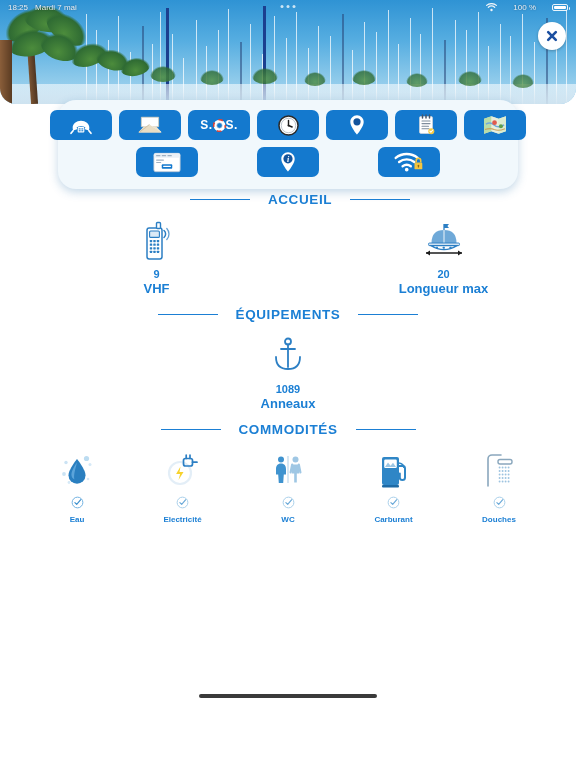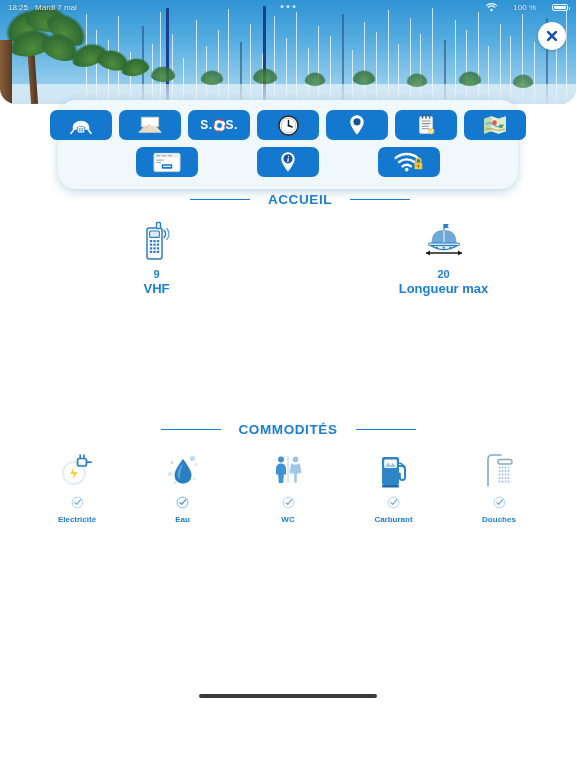--- a/index.html
+++ b/index.html
@@ -546,50 +546,55 @@
             <path d="M5 32 l4 -2.6 v5.2 z" fill="#1c1c1c"></path>
             <path d="M41 32 l-4 -2.6 v5.2 z" fill="#1c1c1c"></path>
           </svg>
         </div>
         <div class="val">20</div>
         <div class="lbl">Longueur max</div>
       </div>
     </div>
   </div>
 
+  <div class="sec-equip">
+    <div class="section-head">
+      <div class="sh-gapL"></div>
+      <div class="sh-line"></div>
+      <div class="sh-title">ÉQUIPEMENTS</div>
+      <div class="sh-line"></div>
+      <div class="sh-gapR"></div>
+    </div>
+
+    <div class="stat-row">
+      <div class="stat">
+        <div class="glyph">
+          <svg width="34" height="40" viewBox="0 0 34 40">
+            <circle cx="17" cy="5.5" r="3" fill="none" stroke="#2c7fc4" stroke-width="1.8"></circle>
+            <path d="M17 8.5 V31" stroke="#2c7fc4" stroke-width="1.8" stroke-linecap="round"></path>
+            <path d="M10 13 H24" stroke="#2c7fc4" stroke-width="1.8" stroke-linecap="round"></path>
+            <path d="M5 21 q0 12 12 12 q12 0 12 -12" stroke="#2c7fc4" stroke-width="1.8" fill="none" stroke-linecap="round"></path>
+          </svg>
+        </div>
+        <div class="val">1089</div>
+        <div class="lbl">Anneaux</div>
+      </div>
+    </div>
+  </div>
 
   <div class="sec-commod">
     <div class="section-head">
       <div class="sh-gapL"></div>
       <div class="sh-line"></div>
       <div class="sh-title">COMMODITÉS</div>
       <div class="sh-line"></div>
       <div class="sh-gapR"></div>
     </div>
 
     <div class="commod-row">
-
-      <div class="commod">
-        <div class="glyph">
-          <svg width="38" height="38" viewBox="0 0 38 38">
-            <circle cx="16" cy="21" r="11" fill="none" stroke="#e3eef7" stroke-width="2.2"></circle>
-            <path d="M16.5 14.5 l-4.4 7.6 h4 l-1.6 6 l5 -8 h-4 z" fill="#f7d22d"></path>
-            <rect x="19.5" y="6.5" width="9" height="7.5" rx="2" fill="none" stroke="#2c7fc4" stroke-width="1.7"></rect>
-            <path d="M22.2 3.2 V6.5 M26 3.2 V6.5" stroke="#2c7fc4" stroke-width="1.7" stroke-linecap="round"></path>
-            <path d="M28.5 10.2 H33" stroke="#2c7fc4" stroke-width="1.7" stroke-linecap="round"></path>
-          </svg>
-        </div>
-        <div class="check">
-          <svg width="13" height="13" viewBox="0 0 16 16">
-            <circle cx="8" cy="8" r="6.6" fill="none" stroke="#a8cfe9" stroke-width="1.2"></circle>
-            <path d="M4.8 8.2 L7 10.4 L12 4.6" stroke="#6aa9d8" stroke-width="1.4" fill="none" stroke-linecap="round" stroke-linejoin="round"></path>
-          </svg>
-        </div>
-        <div class="lbl">Electricité</div>
-      </div>
 
       <div class="commod">
         <div class="glyph">
           <svg width="36" height="38" viewBox="0 0 36 38">
             <path d="M18 7 C18 7 9.5 17.5 9.5 23.2 A8.5 8.5 0 0 0 26.5 23.2 C26.5 17.5 18 7 18 7 Z" fill="#2a7fc0"></path>
             <path d="M18 10.5 C18 10.5 12.4 18 12.4 22.6 a5.6 5.6 0 0 0 3 5 c-1 -4.6 1 -10.6 2.6 -17.1 z" fill="#64aade" opacity=".85"></path>
             <circle cx="27.5" cy="6.5" r="2.6" fill="#bcdcf1"></circle>
             <circle cx="31" cy="12.5" r="1.5" fill="#d5e9f7"></circle>
             <circle cx="7" cy="10.5" r="1.7" fill="#cbe3f4"></circle>
             <circle cx="5" cy="22" r="1.9" fill="#cbe3f4"></circle>
@@ -597,20 +602,39 @@
             <circle cx="29" cy="27" r="1.3" fill="#d5e9f7"></circle>
           </svg>
         </div>
         <div class="check">
           <svg width="13" height="13" viewBox="0 0 16 16">
             <circle cx="8" cy="8" r="6.6" fill="none" stroke="#6fb0e0" stroke-width="1.2"></circle>
             <path d="M4.8 8.2 L7 10.4 L12 4.6" stroke="#3b8fcd" stroke-width="1.4" fill="none" stroke-linecap="round" stroke-linejoin="round"></path>
           </svg>
         </div>
         <div class="lbl">Eau</div>
+      </div>
+
+      <div class="commod">
+        <div class="glyph">
+          <svg width="38" height="38" viewBox="0 0 38 38">
+            <circle cx="16" cy="21" r="11" fill="none" stroke="#e3eef7" stroke-width="2.2"></circle>
+            <path d="M16.5 14.5 l-4.4 7.6 h4 l-1.6 6 l5 -8 h-4 z" fill="#f7d22d"></path>
+            <rect x="19.5" y="6.5" width="9" height="7.5" rx="2" fill="none" stroke="#2c7fc4" stroke-width="1.7"></rect>
+            <path d="M22.2 3.2 V6.5 M26 3.2 V6.5" stroke="#2c7fc4" stroke-width="1.7" stroke-linecap="round"></path>
+            <path d="M28.5 10.2 H33" stroke="#2c7fc4" stroke-width="1.7" stroke-linecap="round"></path>
+          </svg>
+        </div>
+        <div class="check">
+          <svg width="13" height="13" viewBox="0 0 16 16">
+            <circle cx="8" cy="8" r="6.6" fill="none" stroke="#a8cfe9" stroke-width="1.2"></circle>
+            <path d="M4.8 8.2 L7 10.4 L12 4.6" stroke="#6aa9d8" stroke-width="1.4" fill="none" stroke-linecap="round" stroke-linejoin="round"></path>
+          </svg>
+        </div>
+        <div class="lbl">Electricité</div>
       </div>
 
       <div class="commod">
         <div class="glyph">
           <svg width="34" height="38" viewBox="0 0 34 38">
 
             <circle cx="10" cy="7.5" r="3" fill="#3f93cf"></circle>
             <path d="M10 11.5 c-3.4 0 -5 2.4 -5 5.6 l0 5.4 h2.2 l.6 8.5 h4.4 l.6 -8.5 h2.2 l0 -5.4 c0 -3.2 -1.6 -5.6 -5 -5.6 z" fill="#3f93cf"></path>
 
             <path d="M17 4 V31" stroke="#bcd8ec" stroke-width="1.2"></path>

